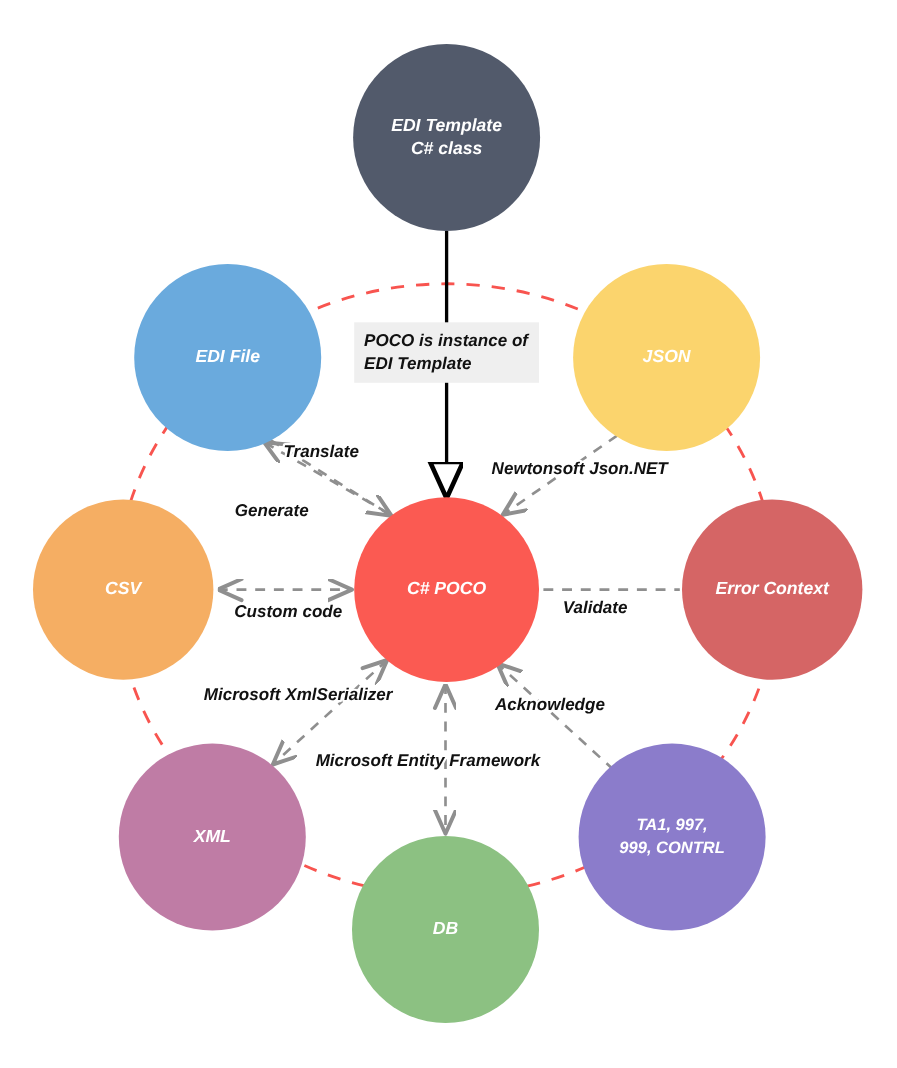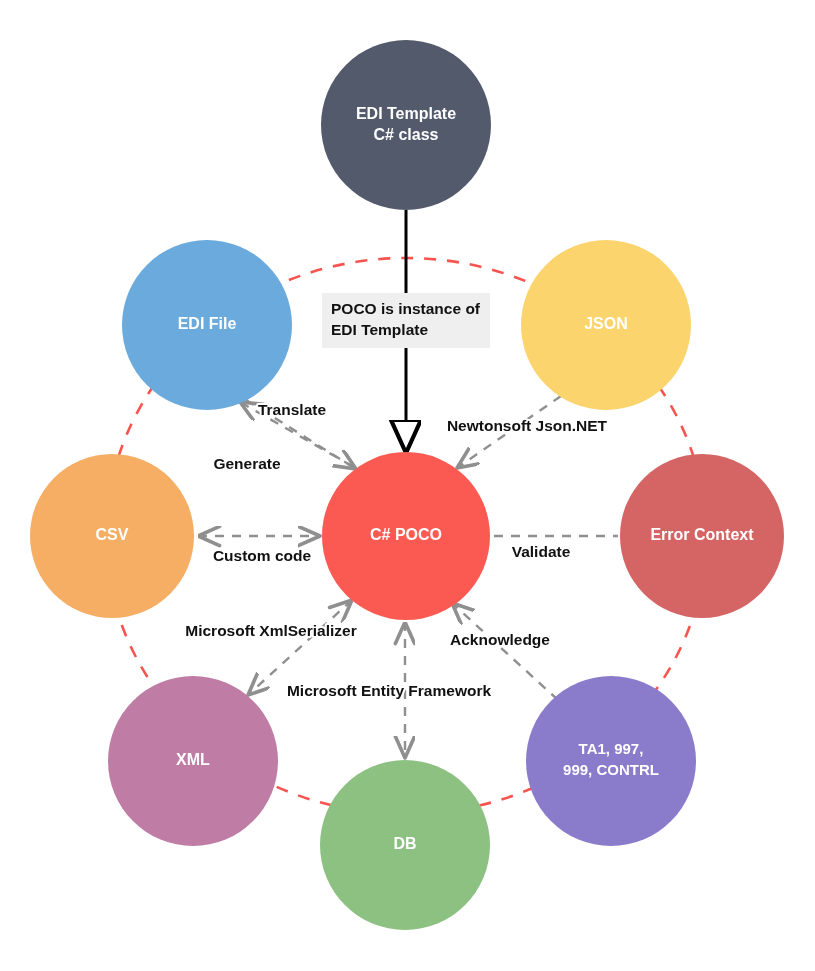--- a/index.html
+++ b/index.html
@@ -9,20 +9,21 @@
   }
   body {
     font-family: "Liberation Sans", sans-serif;
   }
   #diagram-root {
     position: relative;
     width: 815px;
     height: 971px;
     background: #ffffff;
     overflow: hidden;
+    font-style: italic;
   }
   #diagram-svg {
     position: absolute;
     left: 0;
     top: 0;
     width: 815px;
     height: 971px;
   }
   .node-label {
     fill: #ffffff;

